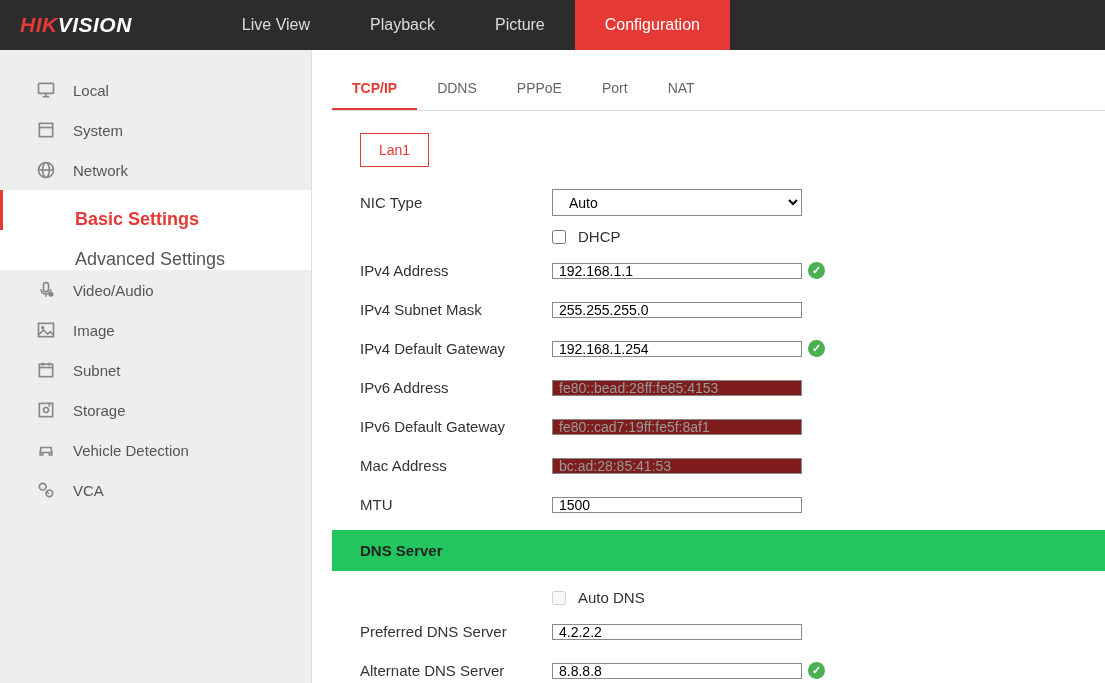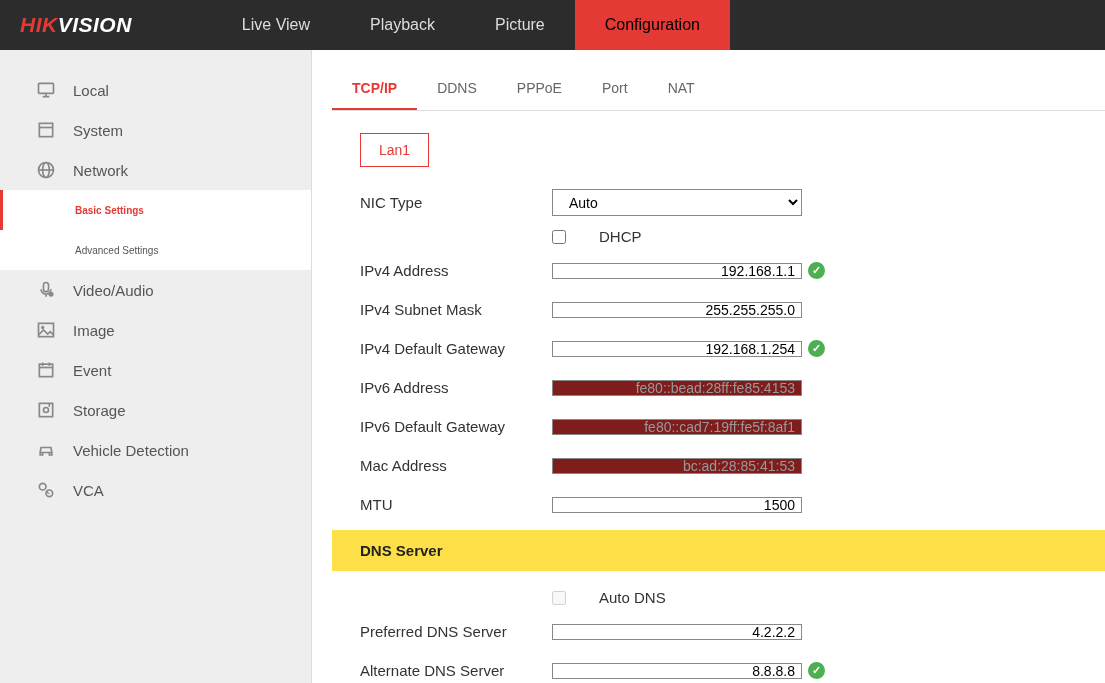--- a/index.html
+++ b/index.html
@@ -4,53 +4,53 @@
   <style>
     * { margin: 0; padding: 0; box-sizing: border-box; font-family: Arial, sans-serif; }
     body { width: 1105px; height: 683px; overflow: hidden; background: #fff; }
     
     .header { display: flex; height: 50px; background: #2c2c2c; align-items: center; }
     .logo { padding: 0 30px 0 20px; display: flex; align-items: flex-end; }
     .logo-hik { color: #e53935; font-weight: bold; font-size: 21px; font-style: italic; letter-spacing: 0.5px; }
     .logo-vision { color: #fff; font-weight: bold; font-size: 21px; font-style: italic; letter-spacing: 0.5px; }
     .top-tabs { display: flex; height: 100%; margin-left: 50px; }
     .top-tab { display: flex; align-items: center; padding: 0 30px; color: #ddd; font-size: 16px; cursor: pointer; }
-    .top-tab.active { background: #e53935; color: #000000; }
+    .top-tab.active { background: #e53935; color: #ffffff; }
     
     .main { display: flex; height: calc(100% - 50px); }
     
     .sidebar { width: 312px; background: #eeeeee; padding-top: 20px; border-right: 1px solid #ddd; }
     .sidebar-item { display: flex; align-items: center; height: 40px; padding-left: 35px; cursor: pointer; color: #555; font-size: 15px; }
-    .sidebar-item.sub { padding-left: 75px; background: #fff; font-size: 10px; }
+    .sidebar-item.sub { padding-left: 75px; background: #fff; font-size: 18px; align-items: flex-end; }
     .sidebar-item.sub.active { color: #e53935; font-weight: bold; border-left: 3px solid #e53935; padding-left: 72px; }
     .sidebar-item .icon { width: 22px; height: 22px; margin-right: 16px; display: flex; align-items: center; justify-content: center; }
     
     .content { flex: 1; padding: 18px 0 0 20px; overflow-y: auto; }
     .sub-tabs { display: flex; border-bottom: 1px solid #ddd; }
     .sub-tab { padding: 12px 20px; color: #666; font-size: 14px; cursor: pointer; }
     .sub-tab.active { color: #e53935; font-weight: bold; border-bottom: 2px solid #e53935; }
     
     .lan-tabs { margin: 22px 8px 0 28px; }
     .lan-tab { display: inline-block; padding: 8px 18px; border: 1px solid #e53935; color: #e53935; font-size: 14px; cursor: pointer; }
     
     .form-section { margin: 22px 0 0 28px; }
     .form-row { display: flex; align-items: center; margin-bottom: 12px; min-height: 27px; }
     .form-label { width: 192px; color: #333; font-size: 15px; }
-    .form-input { width: 250px; height: 16px; border: 1px solid #888; padding: 0 6px; font-size: 14px; text-align: right; }
+    .form-input { width: 250px; height: 16px; border: 1px solid #888; padding: 0 6px; font-size: 14px; }
     .form-input:disabled { background: #7f1d1d; color: #999; }
     .form-select { width: 250px; height: 27px; border: 1px solid #888; padding: 0 12px; font-size: 14px; background: #fff; }
-    .checkbox-row { display: flex; align-items: center; margin-bottom: 12px; padding-left: 192px; gap: 21px; }
+    .checkbox-row { display: flex; align-items: center; margin-bottom: 12px; padding-left: 192px; }
     .checkbox-row input { margin-right: 12px; width: 14px; height: 14px; }
     .checkbox-row .disabled-cb { background:#ddd; border:1px solid #bbb; }
     .checkbox-row label { font-size: 15px; color: #333; }
     
     .valid-icon { width: 17px; height: 17px; margin-left: 6px; background: #4caf50; border-radius: 50%; display: inline-flex; align-items: center; justify-content: center; }
     .valid-icon::after { content: "✓"; color: #fff; font-size: 11px; font-weight: bold; }
     
-    .section-header { background: #fde047; padding: 12px 28px; font-weight: bold; font-size: 15px; color: #222; margin: 8px 0 18px -28px; width: calc(100% + 28px); }
+    .section-header { background: #22c55e; padding: 12px 28px; font-weight: bold; font-size: 15px; color: #222; margin: 8px 0 18px -28px; width: calc(100% + 28px); }
     
     svg { fill: #888; }
   </style>
 </head>
 <body>
 
 <div class="header">
   <div class="logo">
     <span class="logo-hik">HIK</span>
       <span class="logo-vision">VISION</span>
@@ -122,21 +122,21 @@
     </div>
     <div class="sidebar-item">
       <span class="icon">
           <svg viewBox="0 0 24 24" width="20" height="20">
             <rect x="4" y="5" width="16" height="15" fill="none" stroke="#888" stroke-width="2"></rect>
             <line x1="4" y1="9" x2="20" y2="9" stroke="#888" stroke-width="2"></line>
             <line x1="8" y1="3" x2="8" y2="7" stroke="#888" stroke-width="2"></line>
             <line x1="16" y1="3" x2="16" y2="7" stroke="#888" stroke-width="2"></line>
           </svg>
         </span>
-      <span>Event</span>
+      <span>Subnet</span>
     </div>
     <div class="sidebar-item">
       <span class="icon">
           <svg viewBox="0 0 24 24" width="20" height="20">
             <rect x="4" y="4" width="16" height="16" fill="none" stroke="#888" stroke-width="2"></rect>
             <circle cx="12" cy="12" r="3" fill="none" stroke="#888" stroke-width="2"></circle>
             <line x1="16" y1="4" x2="16" y2="8" stroke="#888" stroke-width="2"></line>
           </svg>
         </span>
       <span>Storage</span>

